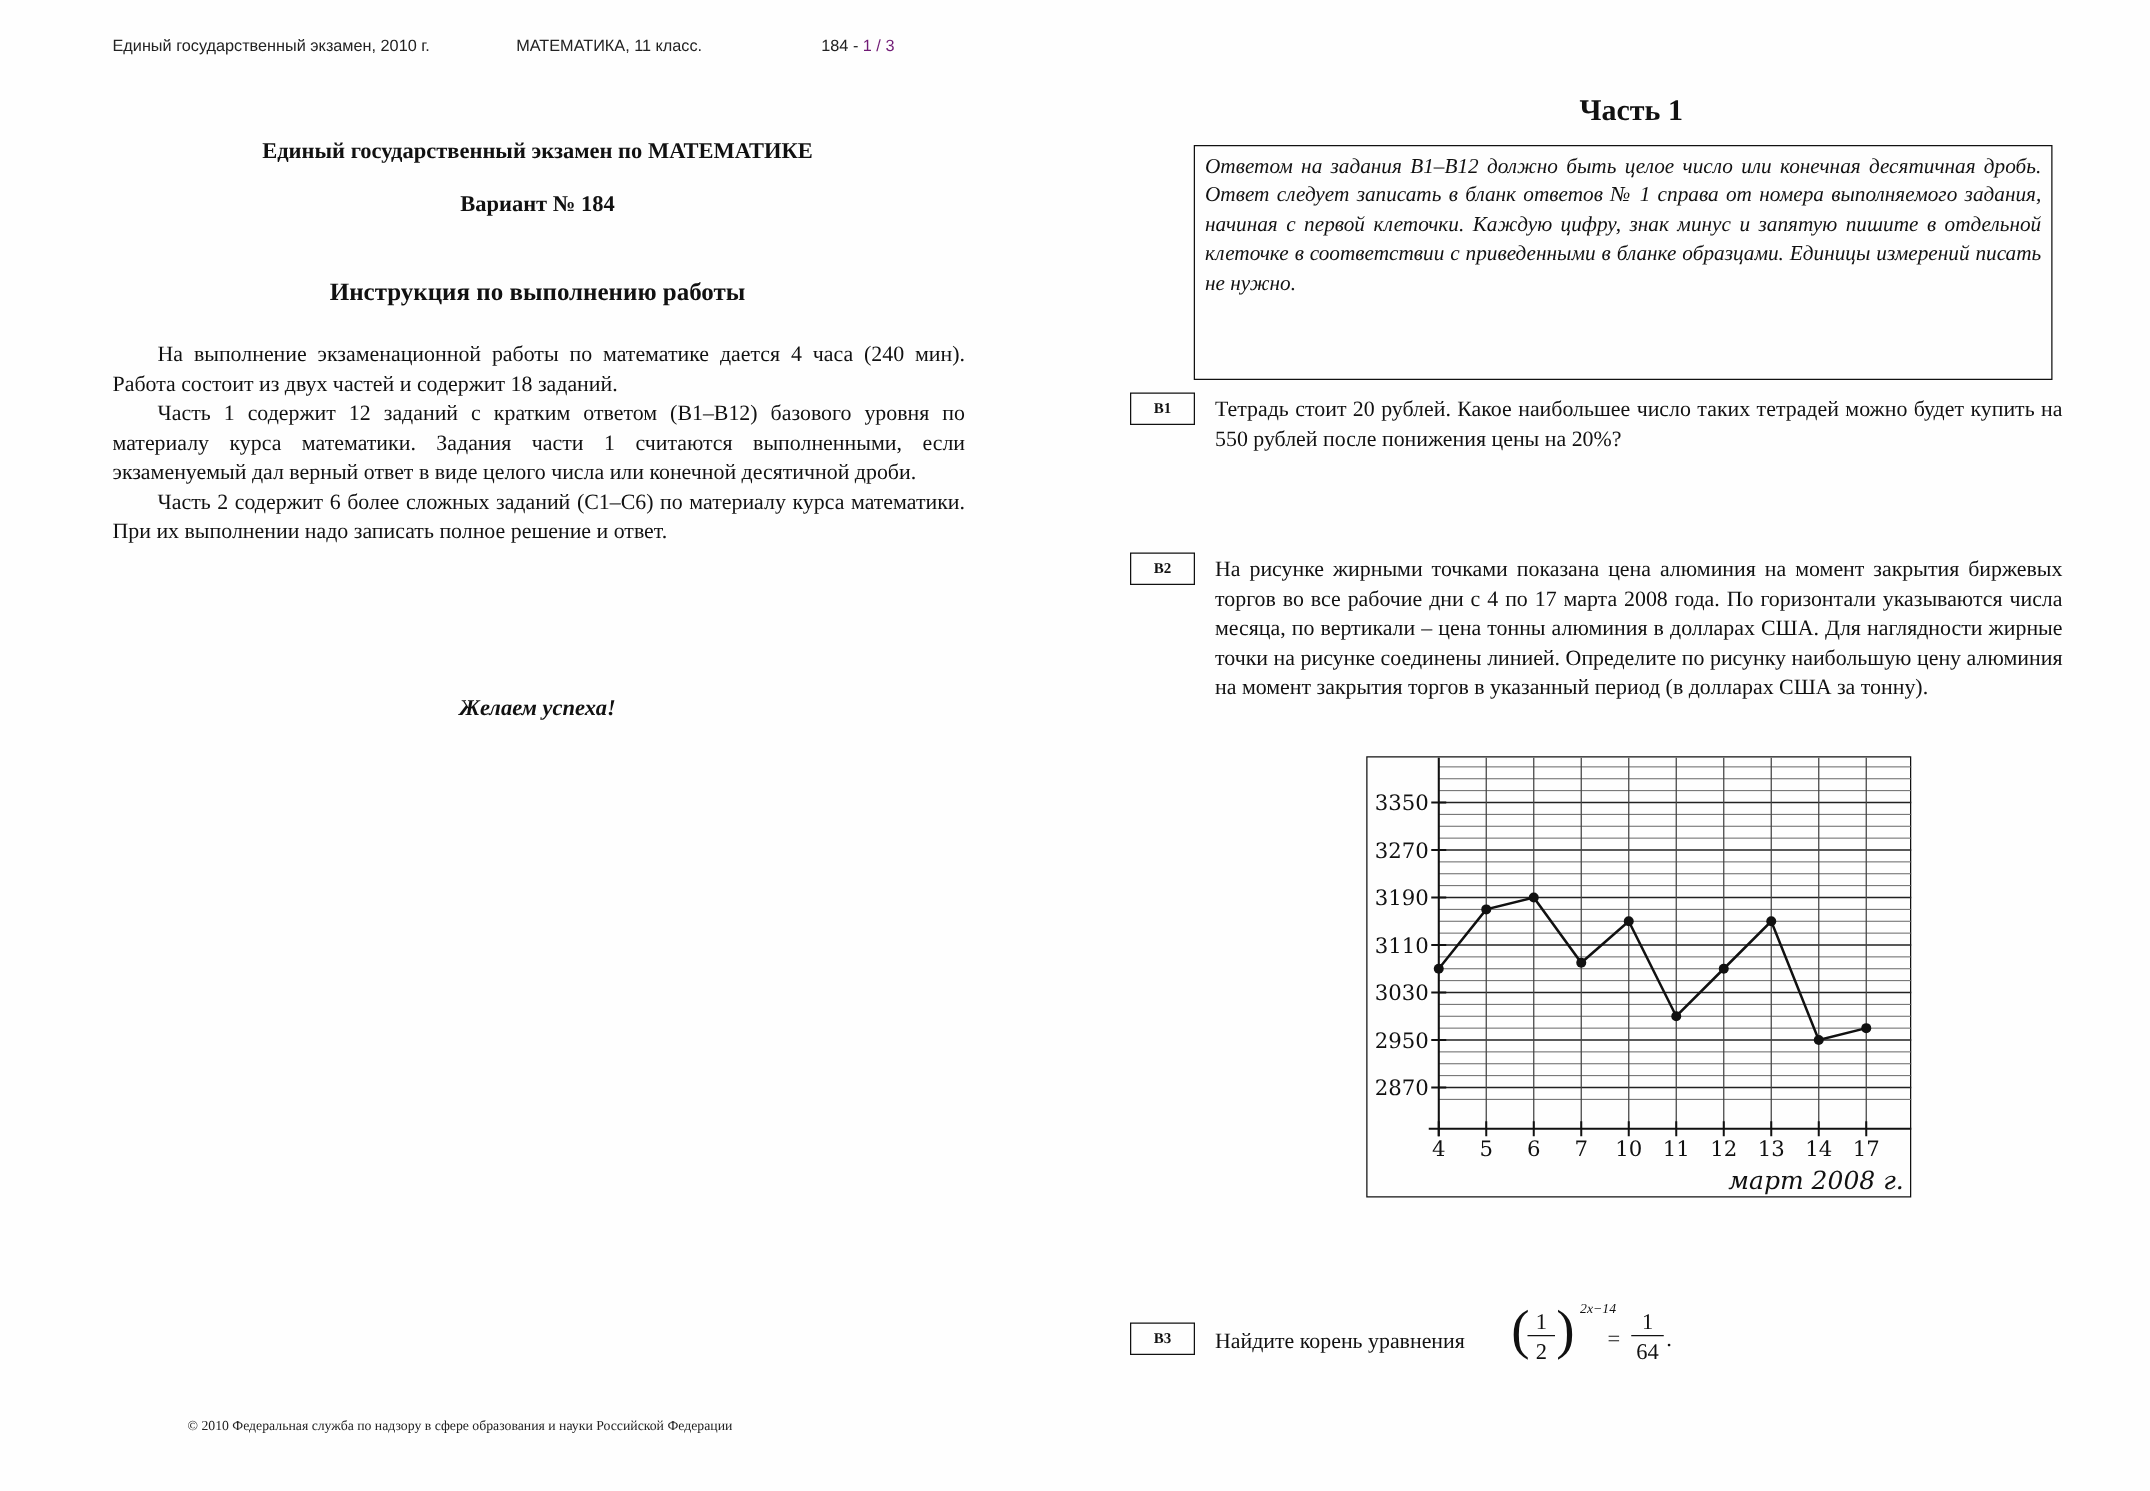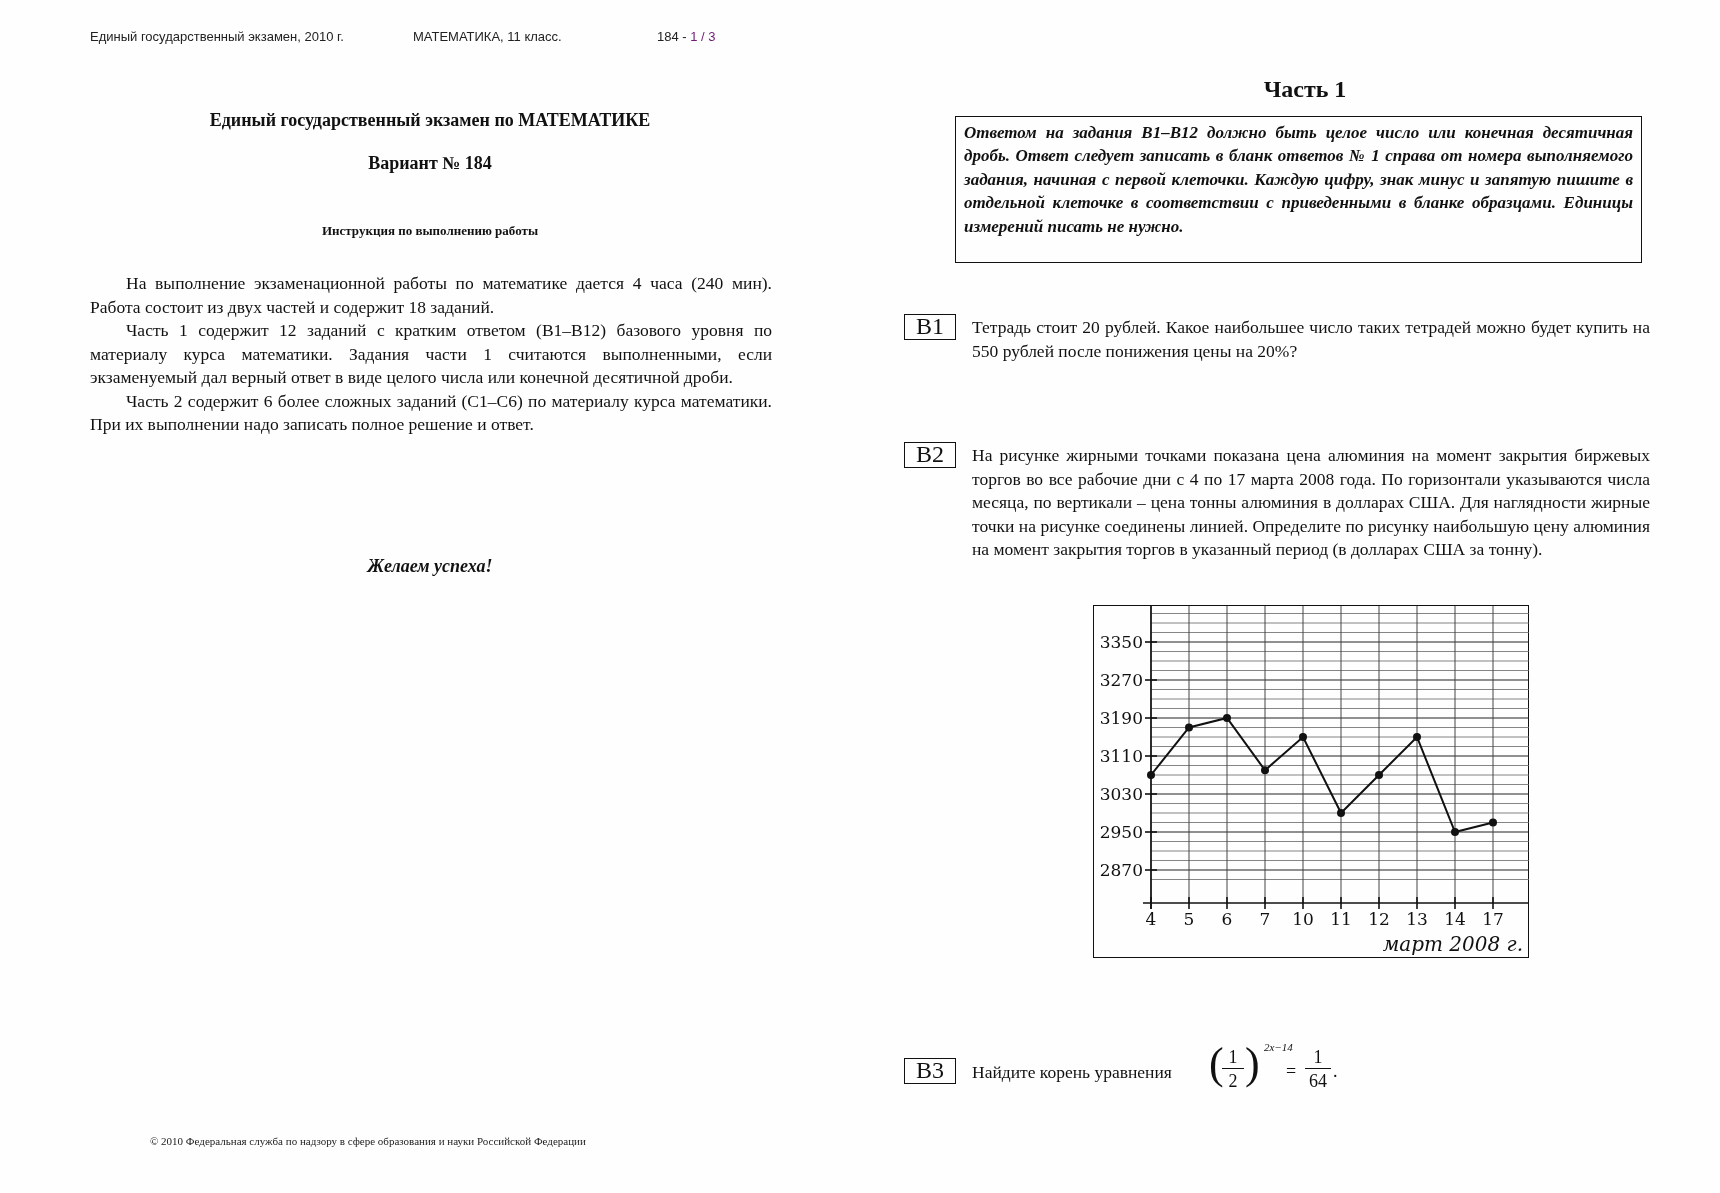--- a/index.html
+++ b/index.html
@@ -12,22 +12,22 @@
 
   
   .title { left: 90px; width: 680px; text-align: center; font-weight: bold; font-size: 18px; }
   .body-text { left: 90px; width: 682px; font-size: 17.5px; line-height: 23.5px; text-align: justify; text-align-last: left; }
   .body-text p { margin: 0; text-indent: 36px; }
   .wish { left: 90px; width: 680px; text-align: center; font-weight: bold; font-style: italic; font-size: 18px; }
   .footer { left: 150px; width: 560px; text-align: left; font-size: 11px; line-height: 15px; color: #222; }
 
   
   .part-title { left: 1205px; width: 200px; text-align: center; font-weight: bold; font-size: 24px; top: 76px; }
-  .note-box { left: 955px; top: 116px; width: 687px; height: 147px; border: 1.5px solid #111; box-sizing: border-box; padding: 4px 8px 0 8px; font-weight: bold; font-style: italic; font-size: 17px; line-height: 23.4px; text-align: justify; text-align-last: left; }
-  .task-label { width: 52px; height: 26px; border: 1.5px solid #111; box-sizing: border-box; text-align: center; font-weight: normal; font-size: 24px; line-height: 23px; left: 904px; }
+  .note-box { left: 955px; top: 116px; width: 687px; height: 188px; border: 1.5px solid #111; box-sizing: border-box; padding: 4px 8px 0 8px; font-weight: normal; font-style: italic; font-size: 17px; line-height: 23.4px; text-align: justify; text-align-last: left; }
+  .task-label { width: 52px; height: 26px; border: 1.5px solid #111; box-sizing: border-box; text-align: center; font-weight: bold; font-size: 12px; line-height: 23px; left: 904px; }
   .task-text { left: 972px; width: 678px; font-size: 17.5px; line-height: 23.5px; text-align: justify; text-align-last: left; }
 
   
   .chart-box { left: 1093px; top: 605px; width: 436px; height: 353px; border: 1.5px solid #111; box-sizing: border-box; }
   .chart-svg { position: absolute; left: 0; top: 0; }
 
   
   .formula { left: 1209px; top: 1037px; font-size: 18px; height: 60px; }
   .paren { font-size: 44px; line-height: 50px; font-weight: lighter; position: absolute; top: 2px; }
   .frac { position: absolute; text-align: center; width: 22px; }
@@ -37,21 +37,21 @@
 </style>
 </head>
 <body>
 
 <div class="abs run-head" style="left:90px;">Единый государственный экзамен, 2010 г.</div>
 <div class="abs run-head" style="left:413px;">МАТЕМАТИКА, 11 класс.</div>
 <div class="abs run-head" style="left:657px;"><span>184 - </span><span class="muted">1 / 3</span></div>
 
 <div class="abs title" style="top:110px;">Единый государственный экзамен по МАТЕМАТИКЕ</div>
 <div class="abs title" style="top:153px;">Вариант № 184</div>
-<div class="abs title" style="top:223px;font-size:13px;">Инструкция по выполнению работы</div>
+<div class="abs title" style="top:223px;font-size:20px;">Инструкция по выполнению работы</div>
 
 <div class="abs body-text" style="top:272px;">
   <p>На выполнение экзаменационной работы по математике дается 4 часа (240 мин). Работа состоит из двух частей и содержит 18 заданий.</p>
   <p>Часть 1 содержит 12 заданий с кратким ответом (В1–В12) базового уровня по материалу курса математики. Задания части 1 считаются выполненными, если экзаменуемый дал верный ответ в виде целого числа или конечной десятичной дроби.</p>
   <p>Часть 2 содержит 6 более сложных заданий (С1–С6) по материалу курса математики. При их выполнении надо записать полное решение и ответ.</p>
 </div>
 
 <div class="abs wish" style="top:556px;">Желаем успеха!</div>
 
 <div class="abs footer" style="top:1134px;">

